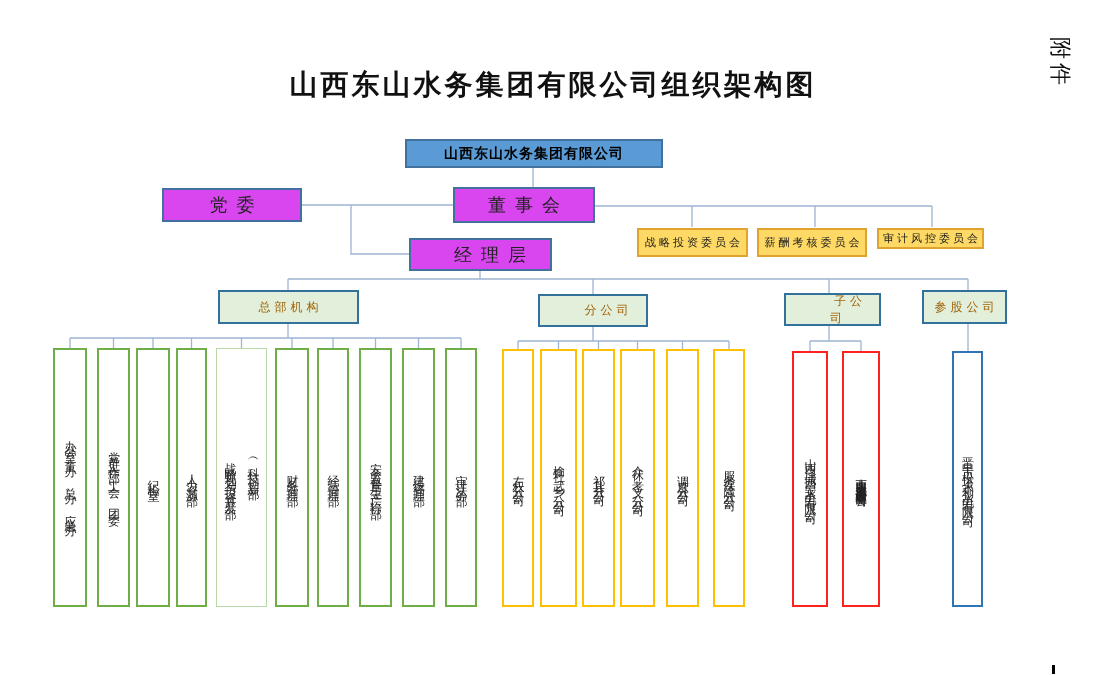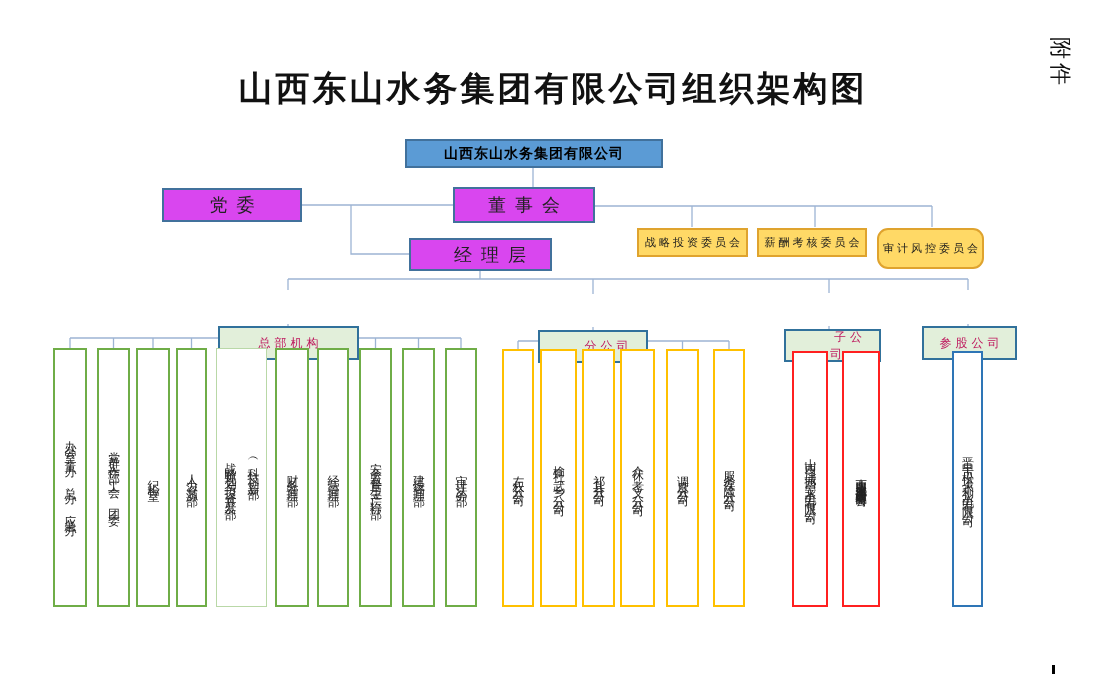--- a/index.html
+++ b/index.html
@@ -4,21 +4,21 @@
 <style>
   html,body{margin:0;padding:0;background:#fff;}
   #canvas{
     position:relative;width:1106px;height:675px;background:#ffffff;
     font-family:"DejaVu Serif", serif;color:#1f1f1f;overflow:hidden;
   }
   .abs{position:absolute;box-sizing:border-box;}
   
   .title{
     left:0;right:0;top:66px;text-align:center;
-    font-size:34px;font-weight:bold;letter-spacing:3px;color:#111;
+    font-size:28px;font-weight:bold;letter-spacing:3px;color:#111;
     font-family:"DejaVu Serif", serif;
   }
   .attachment{
     left:1018px;top:48px;width:84px;height:30px;
     transform:rotate(90deg);transform-origin:center;
     font-size:22px;letter-spacing:4px;text-align:center;color:#111;
   }
   
   .rootbox{
     background:#5B9BD5;border:2px solid #41719C;
@@ -35,21 +35,21 @@
   
   .combox{
     background:#FFD966;border:2px solid #DFA32E;
     display:flex;align-items:center;justify-content:center;
     font-size:11px;letter-spacing:3px;text-indent:3px;color:#1c1c1c;
   }
   
   .catbox{
     background:#E2EFDA;border:2px solid #31719B;
     display:flex;align-items:center;justify-content:center;
-    font-size:12px;letter-spacing:4px;text-indent:4px;color:#be185d;margin-top:36px;
+    font-size:12px;letter-spacing:4px;text-indent:4px;color:#a16207;
   }
   
   .vbox{
     background:#fff;
     display:flex;align-items:center;justify-content:center;
     writing-mode:vertical-lr;text-orientation:mixed;
     font-size:12px;letter-spacing:5px;color:#222;
     white-space:pre-line;line-height:1.25;
   }
   .dept{border:2px solid #6FAD47;}
@@ -102,26 +102,26 @@
   <div class="abs attachment">附件</div>
 
   <div class="abs rootbox" style="left:405px;top:139px;width:258px;height:29px;">山西东山水务集团有限公司</div>
 
   <div class="abs govbox" style="left:162px;top:188px;width:140px;height:34px;">党委</div>
   <div class="abs govbox" style="left:453px;top:187px;width:142px;height:36px;">董事会</div>
   <div class="abs govbox" style="left:409px;top:238px;width:143px;height:33px;padding-left:19px;">经理层</div>
 
   <div class="abs combox" style="left:637px;top:228px;width:111px;height:29px;">战略投资委员会</div>
   <div class="abs combox" style="left:757px;top:228px;width:110px;height:29px;">薪酬考核委员会</div>
-  <div class="abs combox" style="left:877px;top:228px;width:107px;height:41px;border-radius:11px;">审计风控委员会</div>
+  <div class="abs combox" style="left:877px;top:228px;width:107px;height:21px;">审计风控委员会</div>
 
   <div class="abs catbox" style="left:218px;top:290px;width:141px;height:34px;">总部机构</div>
   <div class="abs catbox" style="left:538px;top:294px;width:110px;height:33px;padding-left:27px;">分公司</div>
   <div class="abs catbox" style="left:784px;top:293px;width:97px;height:33px;padding-left:44px;">子公司</div>
-  <div class="abs catbox" style="left:922px;top:290px;width:95px;height:34px;">参股公司</div>
+  <div class="abs catbox" style="left:922px;top:290px;width:85px;height:34px;">参股公司</div>
 
   <div class="abs vbox dept" style="left:53px;top:348px;width:34px;height:259px;">办公室（董办、总办、应急办）</div>
   <div class="abs vbox dept" style="left:97px;top:348px;width:33px;height:259px;">党群工作部（工会、团委）</div>
   <div class="abs vbox dept" style="left:136px;top:348px;width:34px;height:259px;">纪检室</div>
   <div class="abs vbox dept" style="left:176px;top:348px;width:31px;height:259px;">人力资源部</div>
   <div class="abs vbox dept light" style="left:216px;top:348px;width:51px;height:259px;">战略规划与投资开发部
 （科技创新部）</div>
   <div class="abs vbox dept" style="left:275px;top:348px;width:34px;height:259px;">财务管理部</div>
   <div class="abs vbox dept" style="left:317px;top:348px;width:32px;height:259px;">经营管理部</div>
   <div class="abs vbox dept" style="left:359px;top:348px;width:33px;height:259px;">安全监督与生产运行部</div>

